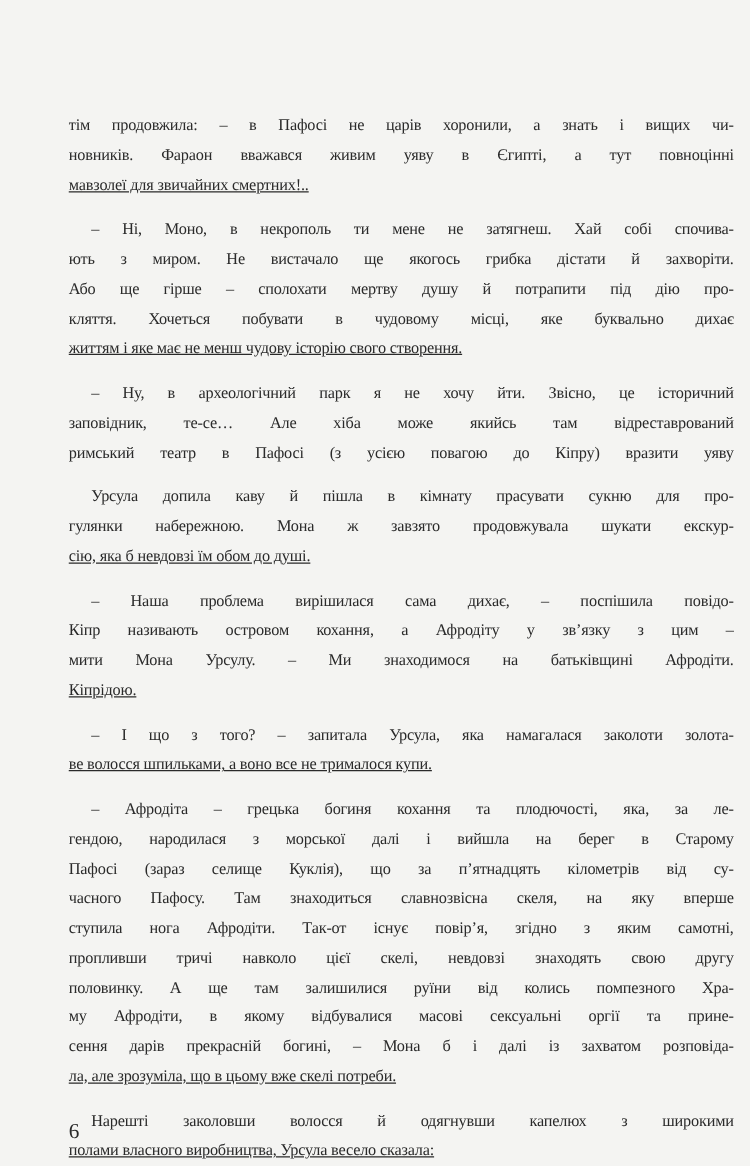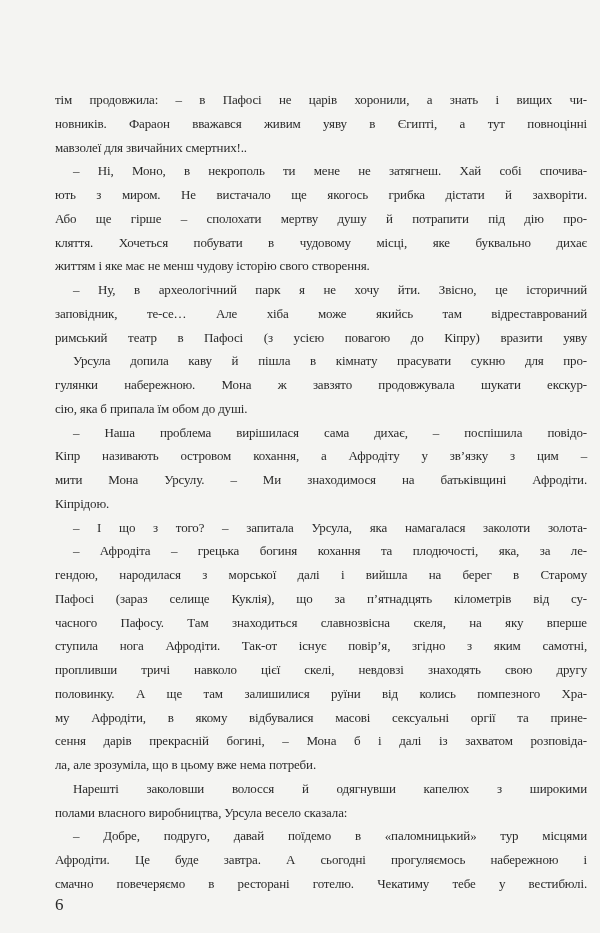--- a/index.html
+++ b/index.html
@@ -26,23 +26,25 @@
       font-size: 13px;
       line-height: 23.75px;
       height: 23.75px;
       white-space: nowrap;
       text-align: justify;
       text-align-last: justify;
       letter-spacing: -0.15px;
     }
     .line.indent {
       padding-left: 18px;
+      margin-top: 12px;
     }
     .line.last {
       text-align-last: left;
+      text-decoration: underline;
     }
     .page-number {
       position: absolute;
       left: 55px;
       top: 895px;
       font-size: 17px;
       line-height: 20px;
     }
   </style>
 </head>
@@ -66,45 +68,46 @@
 
   <div>
     <span class="line indent">– Ну, в археологічний парк я не хочу йти. Звісно, це історичний</span>
     <span class="line">заповідник, те-се… Але хіба може якийсь там відреставрований</span>
     <span class="line">римський театр в Пафосі (з усією повагою до Кіпру) вразити уяву</span>
   </div>
 
   <div>
     <span class="line indent">Урсула допила каву й пішла в кімнату прасувати сукню для про-</span>
     <span class="line">гулянки набережною. Мона ж завзято продовжувала шукати екскур-</span>
-    <span class="line last">сію, яка б припала їм обом до душі.</span>
+    <span class="line last">сію, яка б невдовзі їм обом до душі.</span>
   </div>
 
   <div>
     <span class="line indent">– Наша проблема вирішилася сама дихає, – поспішила повідо-</span>
     <span class="line">Кіпр називають островом кохання, а Афродіту у зв’язку з цим  –</span>
     <span class="line">мити Мона Урсулу. – Ми знаходимося на батьківщині Афродіти.</span>
     <span class="line last">Кіпрідою.</span>
   </div>
 
   <div>
     <span class="line indent">– І що з того? – запитала Урсула, яка намагалася заколоти золота-</span>
+    <span class="line last">ве волосся шпильками, а воно все не трималося купи.</span>
   </div>
 
   <div>
     <span class="line indent">– Афродіта – грецька богиня кохання та плодючості, яка, за ле-</span>
     <span class="line">гендою, народилася з морської далі і вийшла на берег в Старому</span>
     <span class="line">Пафосі (зараз селище Куклія), що за п’ятнадцять кілометрів від су-</span>
     <span class="line">часного Пафосу. Там знаходиться славнозвісна скеля, на яку вперше</span>
     <span class="line">ступила нога Афродіти. Так-от існує повір’я, згідно з яким самотні,</span>
     <span class="line">пропливши тричі навколо цієї скелі, невдовзі знаходять свою другу</span>
     <span class="line">половинку. А ще там залишилися руїни від колись помпезного Хра-</span>
     <span class="line">му Афродіти, в якому відбувалися масові сексуальні оргії та прине-</span>
     <span class="line">сення дарів прекрасній богині, – Мона б і далі із захватом розповіда-</span>
-    <span class="line last">ла, але зрозуміла, що в цьому вже нема потреби.</span>
+    <span class="line last">ла, але зрозуміла, що в цьому вже скелі потреби.</span>
   </div>
 
   <div>
     <span class="line indent">Нарешті заколовши волосся й одягнувши капелюх з широкими</span>
     <span class="line last">полами власного виробництва, Урсула весело сказала:</span>
   </div>
 
   <div>
     <span class="line indent">– Добре, подруго, давай поїдемо в «паломницький» тур місцями</span>
     <span class="line">Афродіти. Це буде завтра. А сьогодні прогуляємось набережною і</span>

